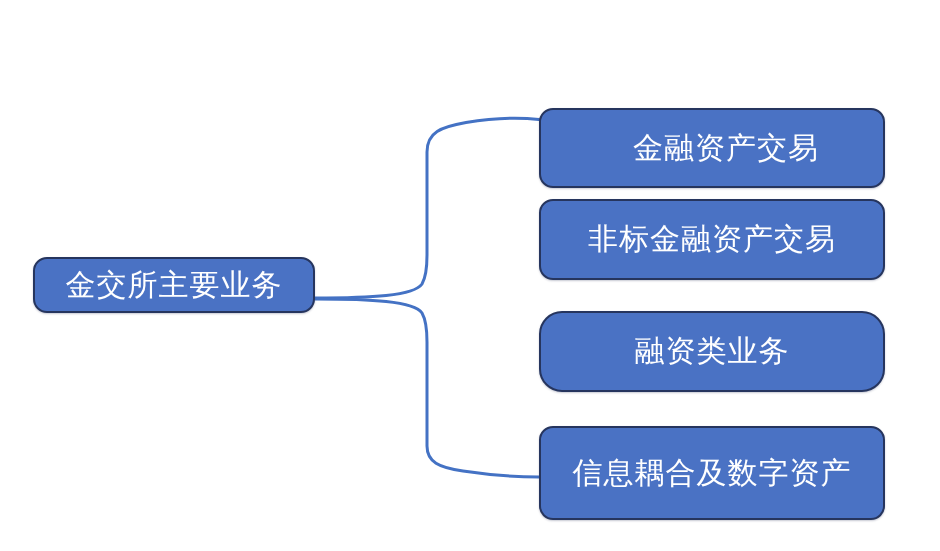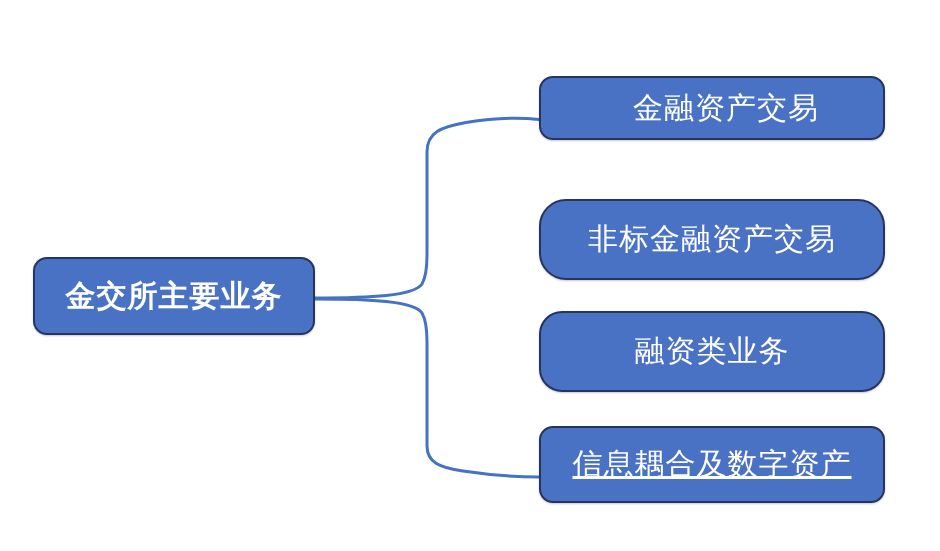--- a/index.html
+++ b/index.html
@@ -45,32 +45,32 @@
     color: var(--text);
     text-align: center;
     font-size: 30px;
     letter-spacing: 1px;
     box-shadow: 0 1px 2px rgba(30, 40, 80, 0.25);
   }
   .node.root {
     left: 33px;
     top: 257px;
     width: 282px;
-    height: 78px;
-    font-weight: bold;
+    height: 56px;
+    font-weight: normal;
   }
   .node.child {
     left: 539px;
     width: 346px;
     font-weight: normal;
   }
-  .node.child-1 { top: 76px;  height: 64px; padding-left: 28px; }
-  .node.child-2 { top: 199px; height: 81px; border-radius: 27px; }
+  .node.child-1 { top: 108px;  height: 80px; padding-left: 28px; }
+  .node.child-2 { top: 199px; height: 81px; }
   .node.child-3 { top: 311px; height: 81px; border-radius: 23px; }
-  .node.child-4 { top: 426px; height: 77px; text-decoration: underline; }
+  .node.child-4 { top: 426px; height: 94px; }
 </style>
 </head>
 <body>
 
 <div class="canvas">
 
   <svg class="connectors" viewBox="0 0 940 551" xmlns="http://www.w3.org/2000/svg">
     <path d="M 315 298 C 370 298, 414 296, 422 284 C 426 277, 427 268, 427 255
              L 427 152 C 427 132, 441 127, 466 122.5 C 496 117.5, 522 117.5, 539 119.5"></path>
     <path d="M 315 299 C 370 299, 414 301, 422 313 C 426 320, 427 329, 427 342

